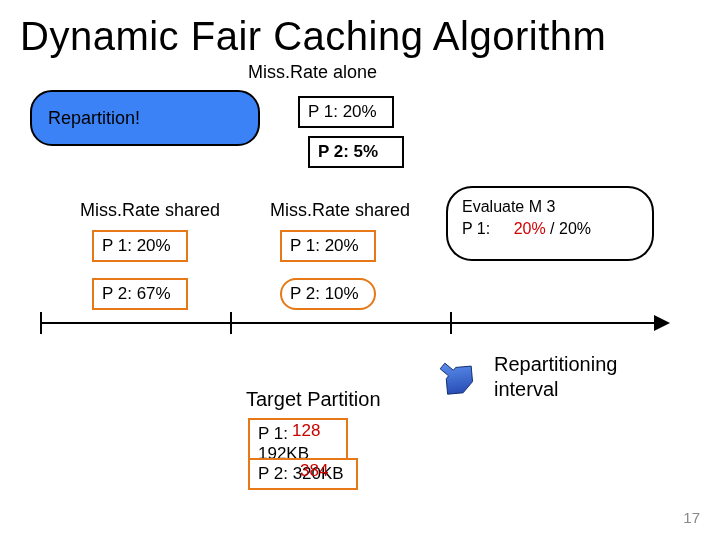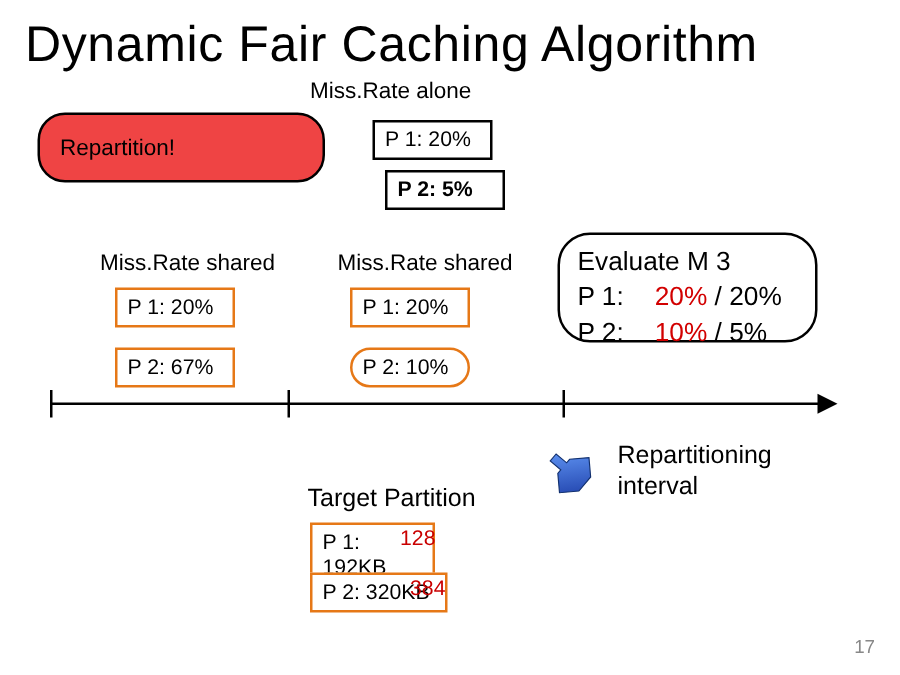--- a/index.html
+++ b/index.html
@@ -27,21 +27,21 @@
     font-size: 18px;
   }
   .callout-left {
     position: absolute;
     top: 90px;
     left: 30px;
     width: 230px;
     height: 56px;
     border: 2.5px solid #000;
     border-radius: 22px;
-    background: #ef4444;
+    background: #3b82f6;
     display: flex;
     align-items: center;
     padding-left: 16px;
     font-size: 18px;
   }
   .box {
     border: 2px solid #000;
     font-size: 17px;
     padding: 4px 8px;
     background: #fff;
@@ -65,26 +65,26 @@
   .o11 { left: 92px; top: 230px; }
   .o12 { left: 92px; top: 278px; }
   .o21 { left: 280px; top: 230px; }
   .o22 { left: 280px; top: 278px; border-radius: 16px; }
 
   .eval-bubble {
     position: absolute;
     left: 446px;
     top: 186px;
     width: 208px;
-    height: 88px;
+    height: 75px;
     border: 2.5px solid #000;
     border-radius: 26px;
     background: #fff;
     padding: 8px 8px 8px 14px;
-    font-size: 21px;
+    font-size: 16px;
     line-height: 1.35;
   }
   .red { color: #d20000; margin-left: 19px; }
 
   
   .timeline {
     position: absolute;
     left: 40px;
     top: 312px;
     width: 630px;
@@ -132,21 +132,21 @@
   .targetlabel {
     position: absolute;
     left: 246px;
     top: 388px;
     font-size: 20px;
   }
 
   .tgt1 { position: absolute; left: 248px; top: 418px; width: 100px; }
   .tgt2 { position: absolute; left: 248px; top: 458px; width: 110px; }
 
-  .overlay { color: #c90000; position: absolute; margin-left: 28px; }
+  .overlay { color: #c90000; position: absolute; }
   .ov1 { left: 292px; top: 421px; font-size: 17px; }
   .ov2 { left: 300px; top: 461px; font-size: 17px; }
 
   .pagenum {
     position: absolute;
     right: 20px;
     bottom: 14px;
     font-size: 15px;
     color: #888;
   }
@@ -169,23 +169,20 @@
 
 <div class="orangebox obox o11">P 1: 20%</div>
 <div class="orangebox obox o12">P 2: 67%</div>
 <div class="orangebox obox o21">P 1: 20%</div>
 <div class="orangebox obox o22">P 2: 10%</div>
 
 <div class="eval-bubble">
   <div>Evaluate M 3</div>
   <div>
     <span>P 1: </span><span class="red">20%</span><span> / 20%</span>
-  </div>
-  <div>
-    <span>P 2: </span><span class="red">10%</span><span> / 5%</span>
   </div>
 </div>
 
 <div class="timeline">
   <div class="hline"></div>
   <div class="tick tA"></div>
   <div class="tick tB"></div>
   <div class="tick tC"></div>
   <div class="arrowhead"></div>
 </div>

